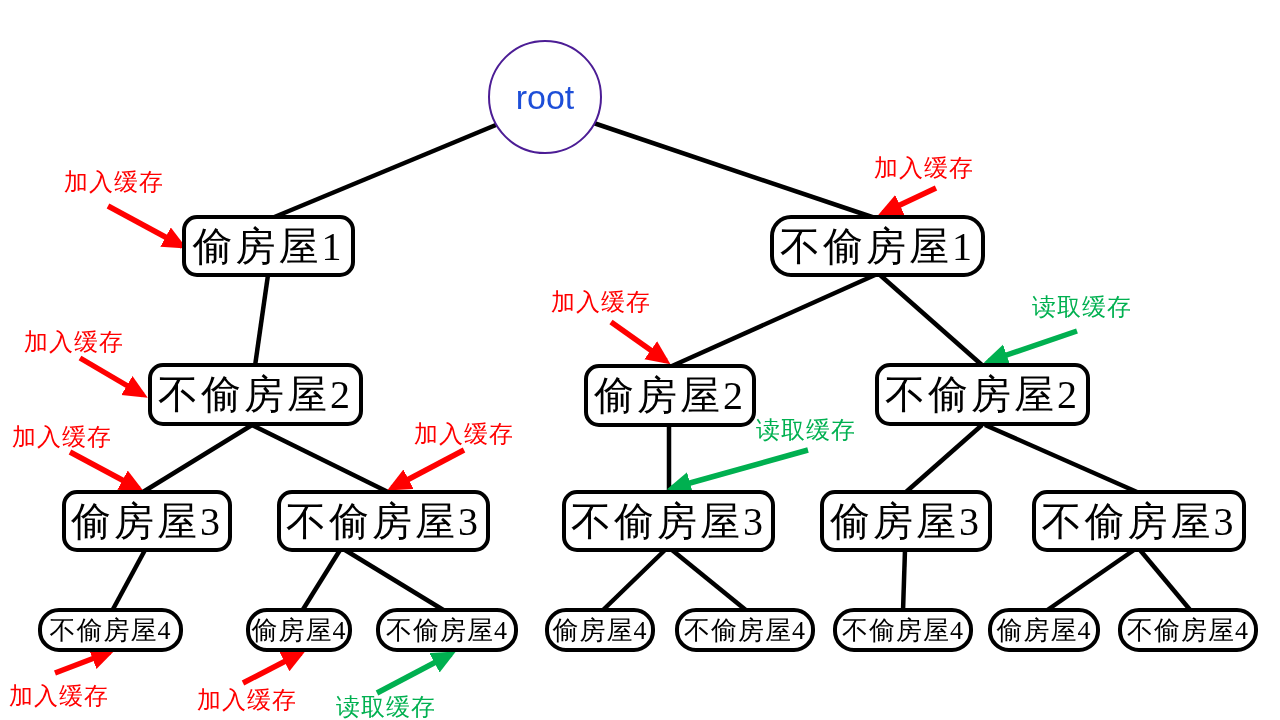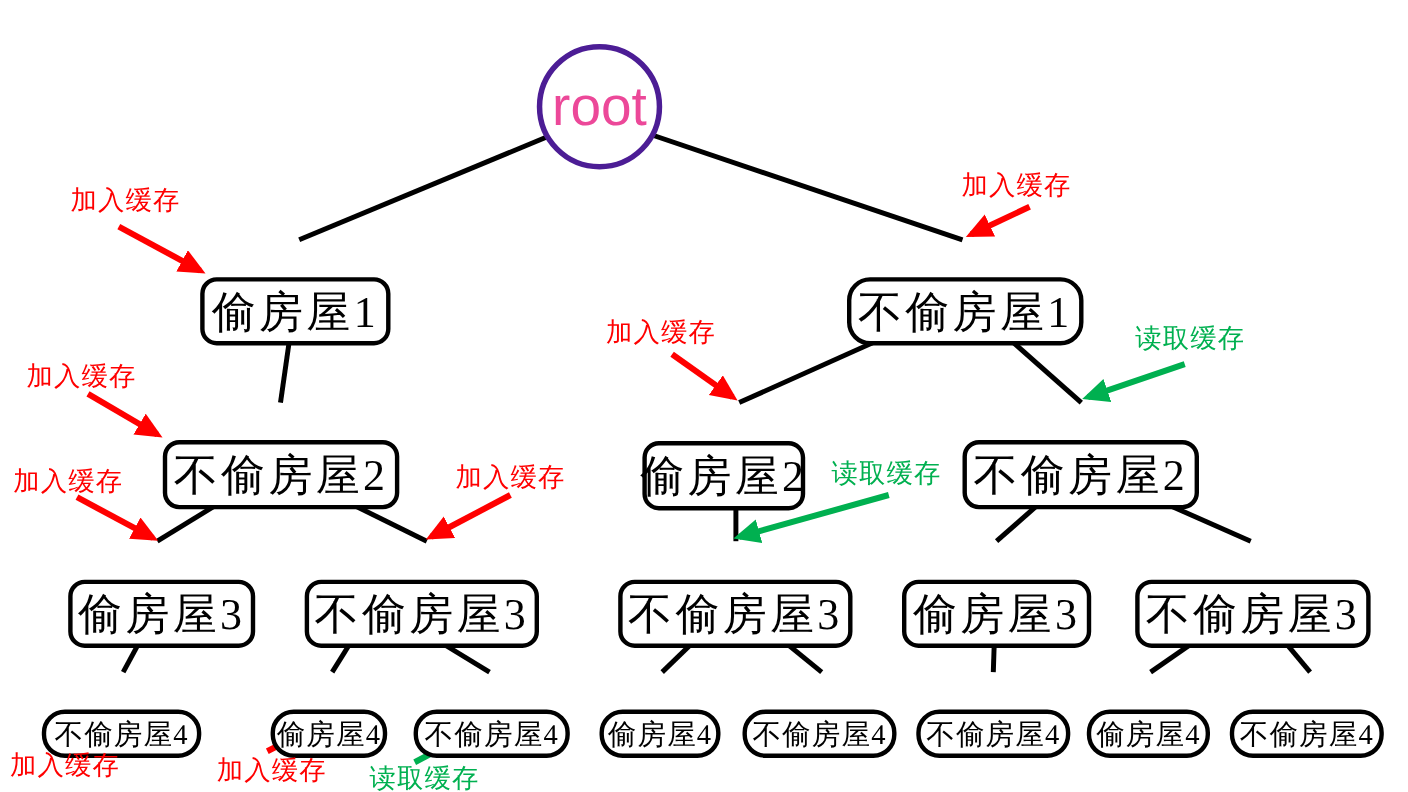--- a/index.html
+++ b/index.html
@@ -27,43 +27,42 @@
     box-sizing: border-box;
     background: #ffffff;
     border: 4px solid #000000;
     border-radius: 15px;
     display: flex;
     align-items: center;
     justify-content: center;
     color: #000000;
     font-family: "Liberation Serif", serif;
     white-space: nowrap;
-    margin-top: 37px;
   }
   .node.big {
     font-size: 40px;
     letter-spacing: 3px;
   }
   .node.leaf {
     font-size: 26px;
     letter-spacing: 1px;
     border-radius: 21px;
   }
   .root-circle {
     position: absolute;
     box-sizing: border-box;
     background: #ffffff;
-    border: 5px solid #4c1d95;
+    border: 2px solid #4c1d95;
     border-radius: 50%;
     display: flex;
     align-items: center;
     justify-content: center;
     font-family: "Liberation Sans", sans-serif;
-    font-size: 50px;
-    color: #ec4899;
+    font-size: 34px;
+    color: #1d4ed8;
   }
   .ann-label {
     position: absolute;
     font-size: 24px;
     font-family: "Liberation Serif", serif;
     white-space: nowrap;
     letter-spacing: 1px;
   }
 </style>
 </head>
@@ -113,21 +112,21 @@
         <line x1="377" y1="693" x2="451" y2="654" stroke="#00B050" stroke-width="5.5" marker-end="url(#arrow-read)"></line>
       </g>
   </svg>
 
   <div class="root-circle" id="root-node" style="left: 488px; top: 40px; width: 114px; height: 114px;">root</div>
 
   <div id="nodes-layer">
       <div class="node big" style="left: 182px; top: 215px; width: 173px; height: 62px;">偷房屋1</div>
       <div class="node big" style="left: 770px; top: 215px; width: 215px; height: 62px; border-radius: 21px;">不偷房屋1</div>
       <div class="node big" style="left: 148px; top: 363px; width: 215px; height: 63px;">不偷房屋2</div>
-      <div class="node big" style="left: 584px; top: 364px; width: 148px; height: 63px;">偷房屋2</div>
+      <div class="node big" style="left: 584px; top: 364px; width: 172px; height: 63px;">偷房屋2</div>
       <div class="node big" style="left: 875px; top: 363px; width: 215px; height: 63px;">不偷房屋2</div>
       <div class="node big" style="left: 62px; top: 490px; width: 170px; height: 62px;">偷房屋3</div>
       <div class="node big" style="left: 277px; top: 490px; width: 213px; height: 62px;">不偷房屋3</div>
       <div class="node big" style="left: 562px; top: 490px; width: 213px; height: 62px;">不偷房屋3</div>
       <div class="node big" style="left: 820px; top: 490px; width: 172px; height: 62px;">偷房屋3</div>
       <div class="node big" style="left: 1032px; top: 490px; width: 214px; height: 62px;">不偷房屋3</div>
       <div class="node leaf" style="left: 38px; top: 608px; width: 145px; height: 44px;">不偷房屋4</div>
       <div class="node leaf" style="left: 246px; top: 608px; width: 106px; height: 44px;">偷房屋4</div>
       <div class="node leaf" style="left: 376px; top: 608px; width: 142px; height: 44px;">不偷房屋4</div>
       <div class="node leaf" style="left: 545px; top: 608px; width: 110px; height: 44px;">偷房屋4</div>

